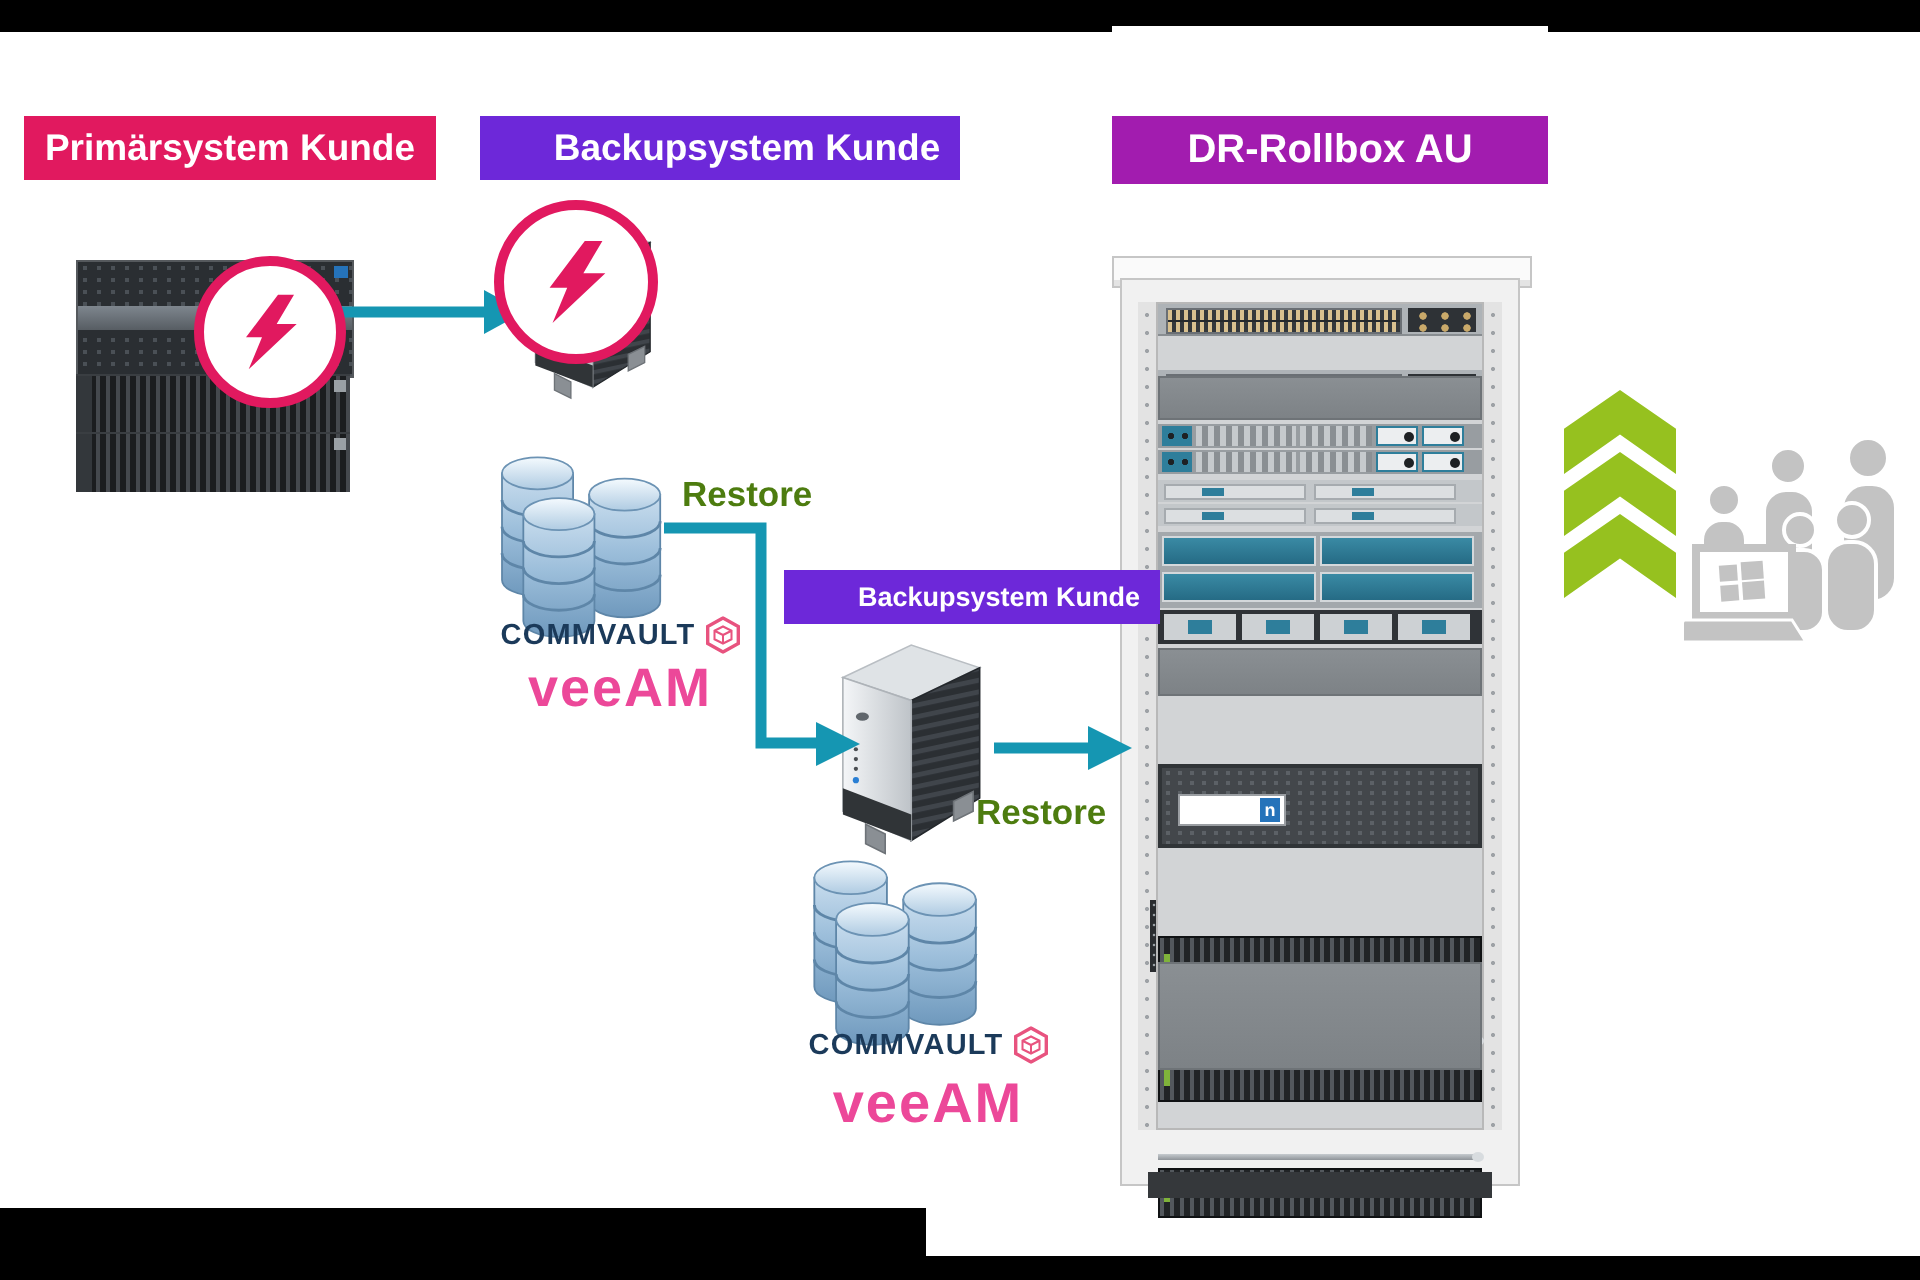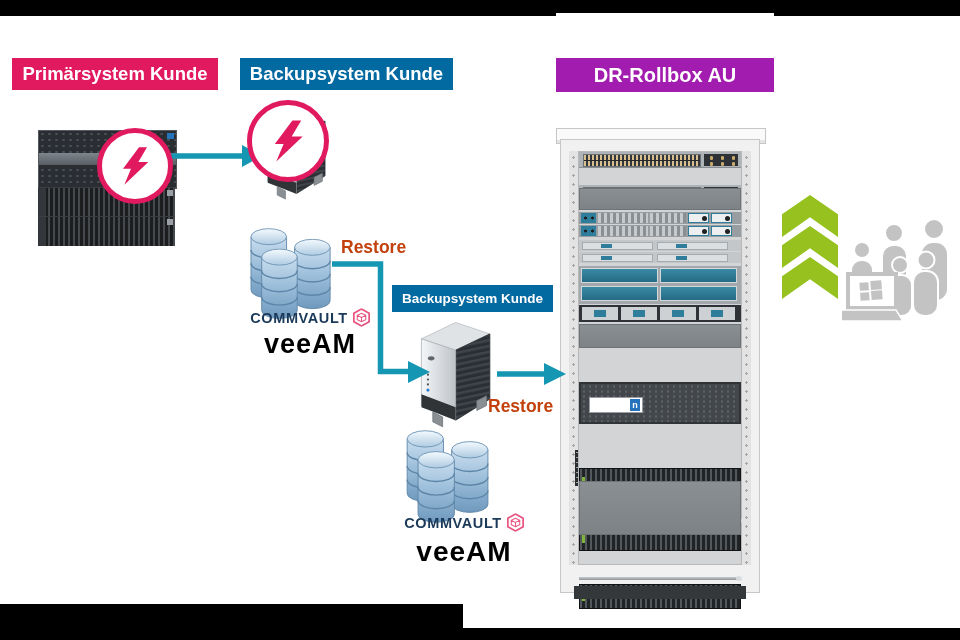--- a/index.html
+++ b/index.html
@@ -6,21 +6,21 @@
   #canvas{position:relative;width:960px;height:640px;background:#fff;overflow:hidden;
           font-family:"Liberation Sans",sans-serif;}
 
   
   .bar{position:absolute;background:#000;}
 
   
   .hlabel{position:absolute;display:flex;align-items:center;justify-content:center;
           color:#fff;font-weight:bold;z-index:7;}
   .lbl-pink{background:#E1195F;}
-  .lbl-navy{background:#0369a1;}
+  .lbl-navy{background:#6d28d9;padding-left:27px;}
   .lbl-teal{background:#a21caf;}
 
   
   .bolt-circle{position:absolute;border-radius:50%;background:#fff;border:5px solid #E1195F;
                display:flex;align-items:center;justify-content:center;z-index:6;}
 
   
   .storage{position:absolute;left:38px;top:130px;width:137px;height:115px;z-index:2;}
   .ctrl{position:absolute;left:0;top:0;width:137px;height:57px;background:#2A2E32;
         border:1px solid #55595D;
@@ -33,26 +33,26 @@
              border-top:1px solid #3A3E42;
              background-image:repeating-linear-gradient(90deg,#45494E 0 2px,#1B1D1F 2px 5px);}
   .shelf-cap{position:absolute;left:0;top:0;width:8px;height:100%;background:#33373B;}
   .shelf-led{position:absolute;right:2px;top:2px;width:6px;height:6px;background:#9AA0A5;}
 
   
   .art{position:absolute;z-index:2;}
   .overlay{position:absolute;left:0;top:0;z-index:5;pointer-events:none;}
 
   
-  .restore{position:absolute;color:#c2410c;font-weight:bold;font-size:17.5px;z-index:7;}
+  .restore{position:absolute;color:#4d7c0f;font-weight:bold;font-size:17.5px;z-index:7;}
 
   
   .vrow{position:absolute;width:132px;display:flex;align-items:center;justify-content:center;z-index:3;}
   .commvault{color:#1B3A5A;font-weight:bold;font-size:14.5px;letter-spacing:.6px;}
-  .veeam{color:#000000;font-weight:bold;letter-spacing:1px;}
+  .veeam{color:#ec4899;font-weight:bold;letter-spacing:1px;}
 
   
   .rack{position:absolute;left:556px;top:125px;width:208px;height:477px;z-index:1;}
   .rack-topcap{position:absolute;left:0;top:3px;width:208px;height:14px;background:#FAFAFA;
                border:1px solid #C6C6C6;box-shadow:inset 0 -3px 0 #E4E4E4;}
   .rack-body{position:absolute;left:4px;top:14px;width:198px;height:452px;background:#F1F1F1;
              border:1px solid #C6C6C6;}
   .rack-plinth{position:absolute;left:18px;top:461px;width:172px;height:13px;background:#35383B;}
   .rail{position:absolute;top:26px;width:9px;height:414px;background:#E3E3E3;
         background-image:radial-gradient(circle 1.1px,#9EA2A6 90%,transparent 100%);

